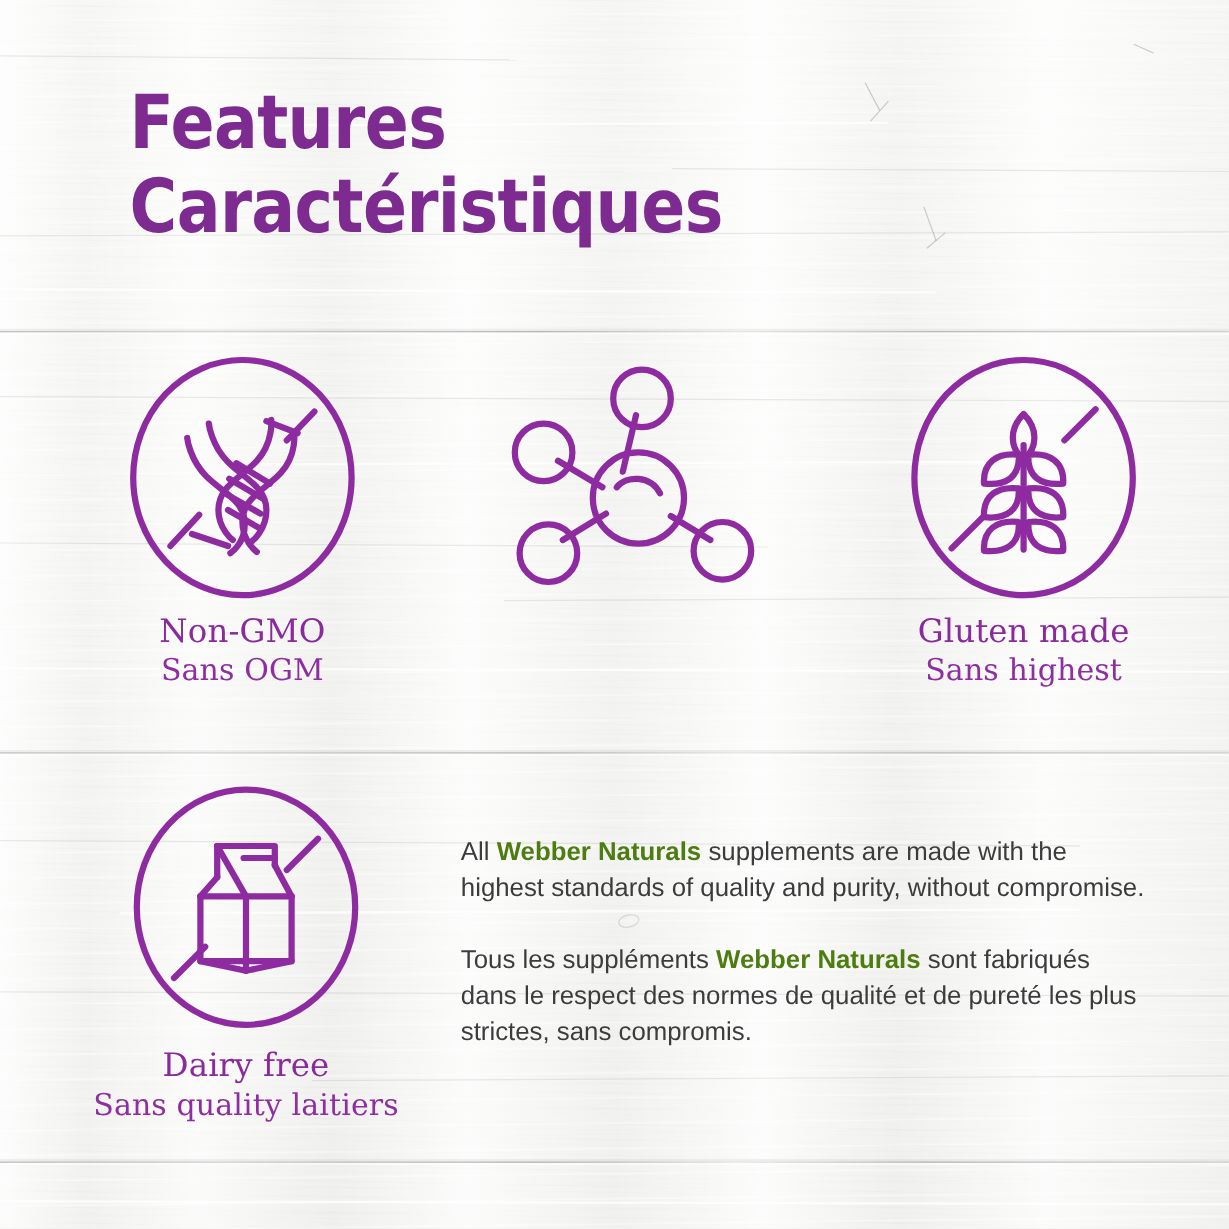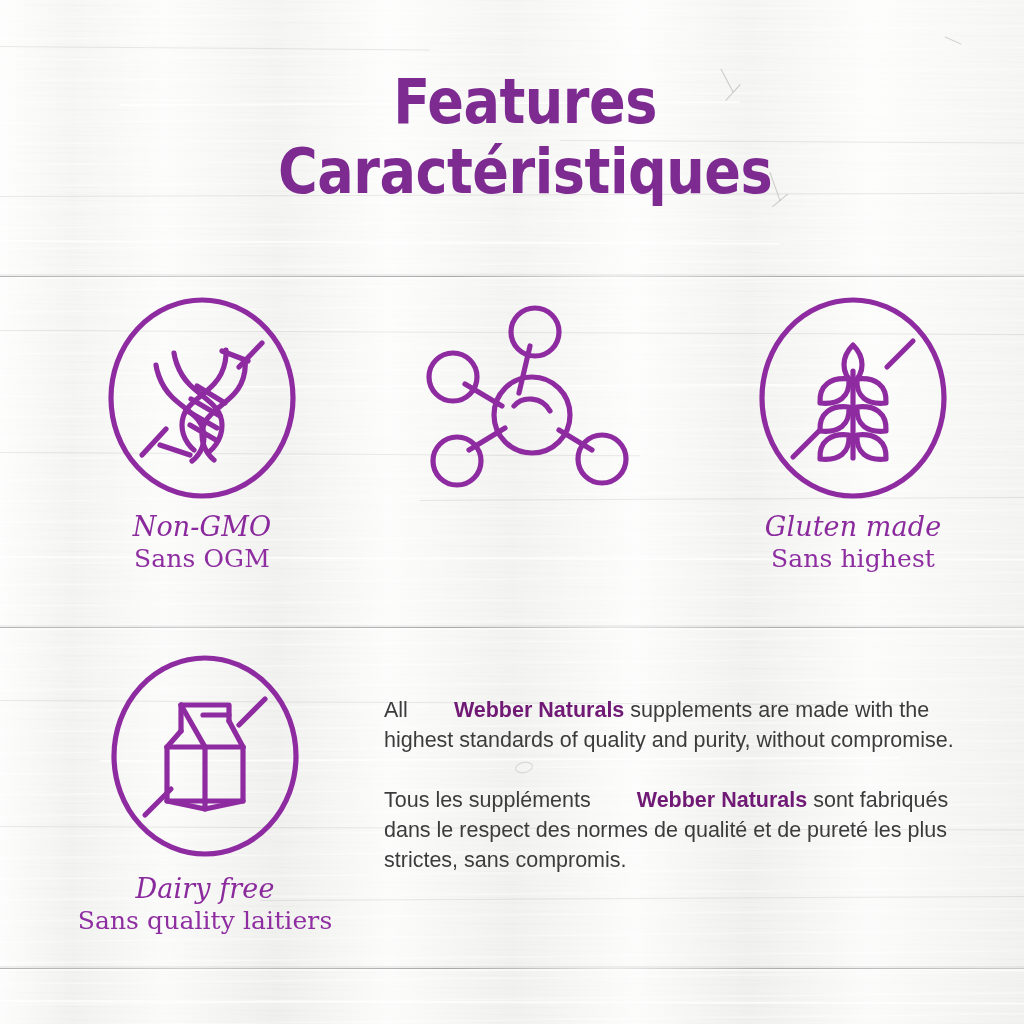--- a/index.html
+++ b/index.html
@@ -126,21 +126,20 @@
     height: 2px;
     background: rgba(175,175,175,0.18);
   }
 
   
   .title-block {
     position: absolute;
     left: 108px;
     top: 72px;
     width: 860px;
-    text-align: center;
   }
   .title-line {
     color: #7d2a91;
     font-family: "Liberation Sans Narrow", "DejaVu Sans Condensed", "Liberation Sans", sans-serif;
     font-weight: 700;
     letter-spacing: -0.5px;
     line-height: 0.96;
     white-space: nowrap;
   }
   .title-en {
@@ -184,21 +183,20 @@
     margin-top: 8px;
     line-height: 1.14;
   }
   .label-en {
     color: #8a2a9c;
     font-family: "DejaVu Serif", "Liberation Serif", serif;
     font-weight: 400;
     font-size: 27px;
     letter-spacing: 0.1px;
     white-space: nowrap;
-    font-style: italic;
   }
   .label-fr {
     color: #8f2ea1;
     font-family: "DejaVu Serif", "Liberation Serif", serif;
     font-weight: 400;
     font-size: 25px;
     letter-spacing: 0.1px;
     margin-top: 2px;
     white-space: nowrap;
     text-align: center;
@@ -226,21 +224,21 @@
     left: 384px;
     top: 45px;
     width: 570px;
     color: #3c3c3c;
     font-family: "Liberation Sans", sans-serif;
     font-size: 21.5px;
     line-height: 1.40;
   }
   .copy-block p { margin: 0; }
   .copy-block p + p { margin-top: 30px; }
-  .copy-block b { font-weight: 700; color: #701a75; margin-left: 40px; }
+  .copy-block b { font-weight: 700; color: #4d7c0f; }
 </style>
 </head>
 <body>
 
 <div class="canvas">
 
   <div class="wood-bg"></div>
 
   <div class="grain-streak" style="left:0px;  top:46px;  width:430px; transform:rotate(0.45deg);"></div>
   <div class="grain-streak light" style="left:120px;top:104px; width:620px; transform:rotate(-0.25deg);"></div>

